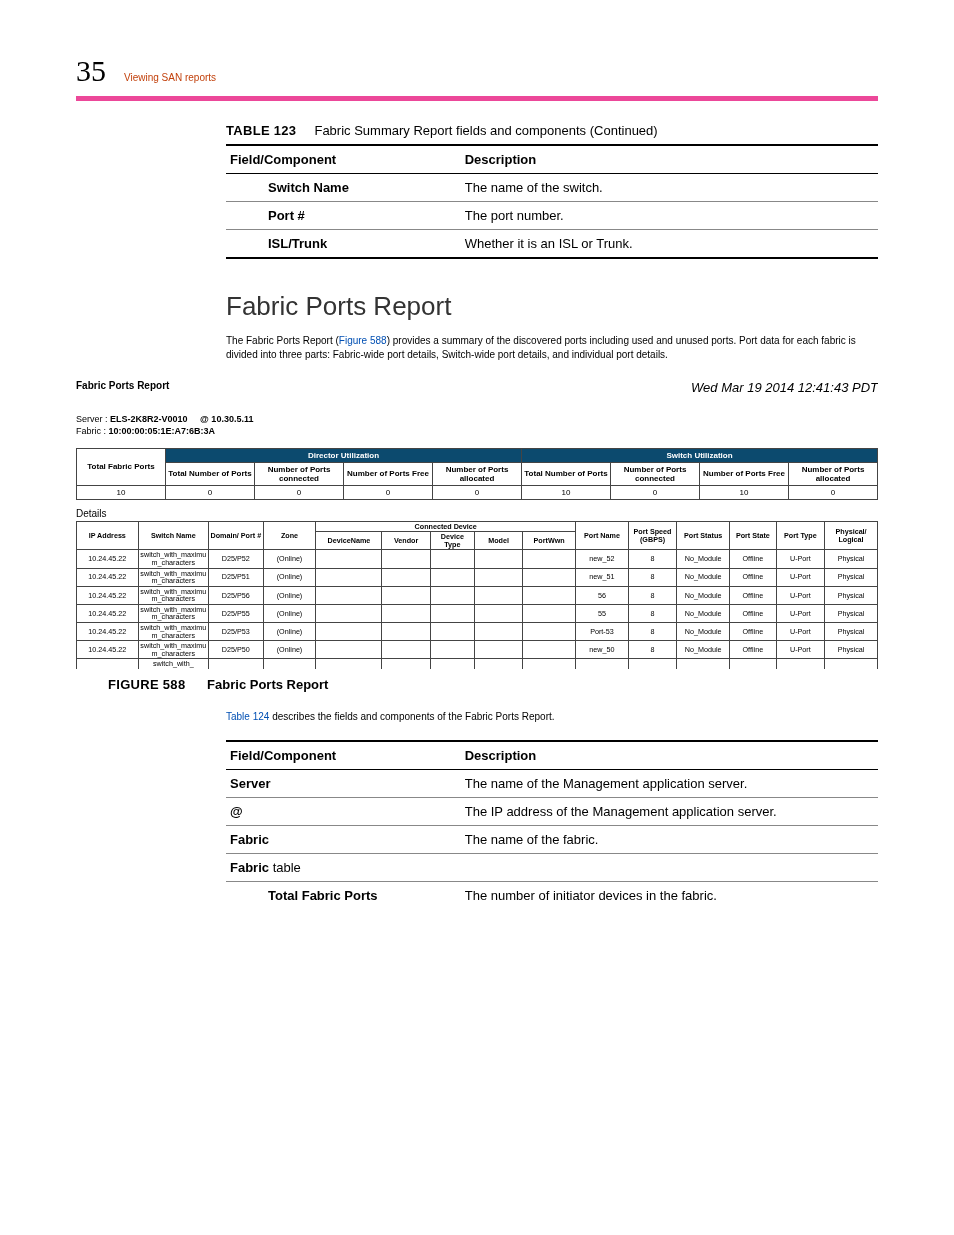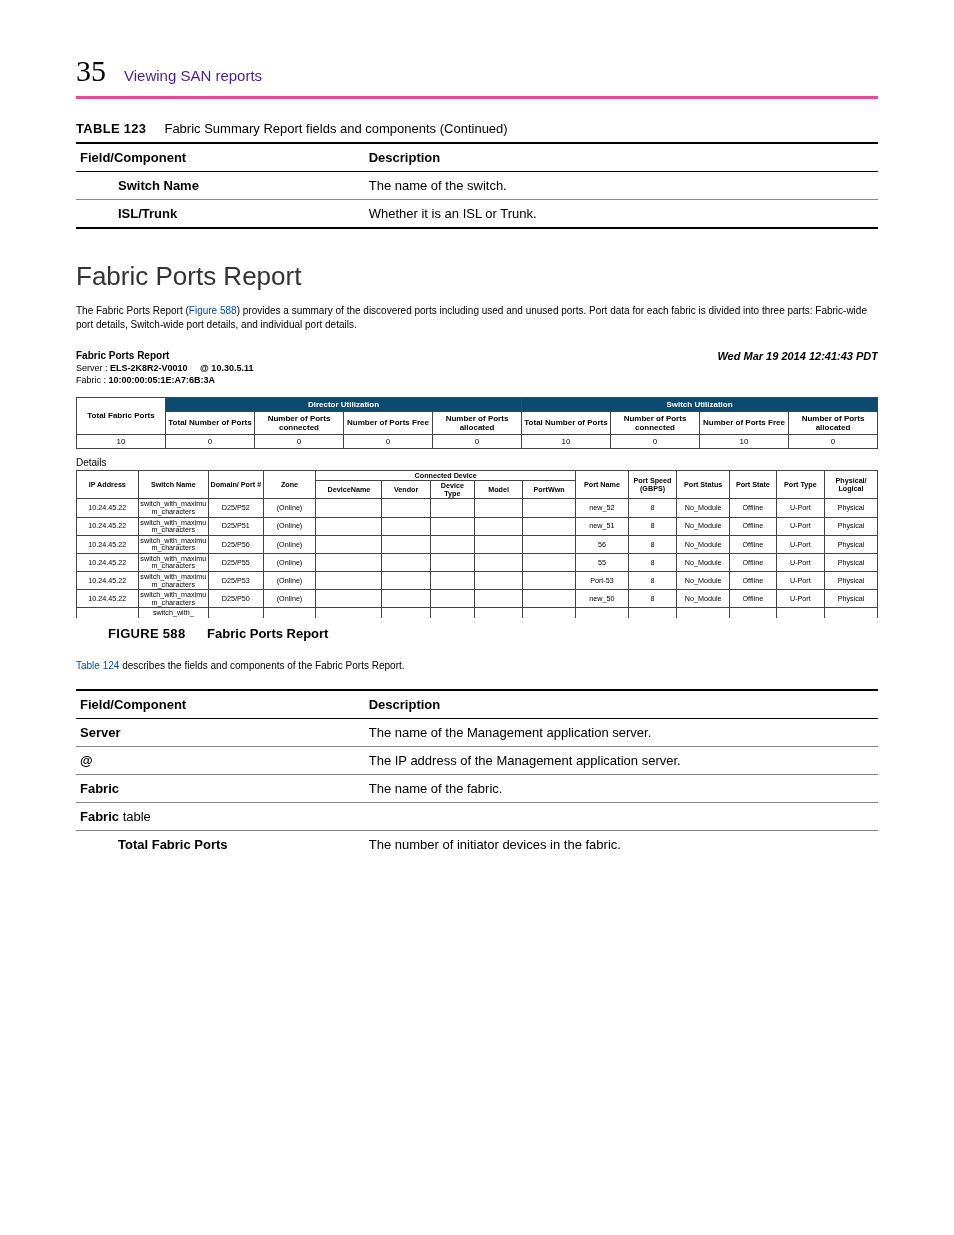--- a/index.html
+++ b/index.html
@@ -9,35 +9,36 @@
     background: #fff;
     width: 954px;
   }
   .page {
     padding: 54px 76px 40px 76px;
     box-sizing: border-box;
   }
   .page-header {
     display: flex;
     align-items: baseline;
-    border-bottom: 3px solid #ec4899;
+    border-bottom: 5px solid #ec4899;
     padding-bottom: 8px;
     margin-bottom: 22px;
   }
   .page-number {
     font-size: 30px;
     font-weight: 400;
     font-family: "Times New Roman", serif;
     margin-right: 18px;
   }
   .breadcrumb {
-    font-size: 15px;
-    color: #4c1d95;
+    font-size: 10px;
+    color: #c2410c;
   }
   .content-indent {
+    margin-left: 150px;
   }
   .table-caption {
     font-size: 13px;
     margin-bottom: 6px;
   }
   .table-caption b { font-weight: 700; letter-spacing: 0.3px; }
   .table123, .table124 {
     width: 100%;
     border-collapse: collapse;
     font-size: 13px;
@@ -86,27 +87,26 @@
     font-family: Arial, sans-serif;
     width: 802px;
   }
   .report-title {
     font-weight: 700;
     font-size: 10px;
   }
   .report-date {
     float: right;
     font-style: italic;
-    font-size: 11px;
-    font-weight: bold;
+    font-size: 13px;
   }
   .report-header-row { overflow: hidden; }
   .report-meta {
     font-size: 9px;
-    margin-top: 0;
+    margin-top: 18px;
     line-height: 1.4;
   }
   .report-meta b { font-weight:700; }
   table.rep {
     border-collapse: collapse;
     width: 100%;
     margin-top: 10px;
     font-size: 8px;
     table-layout: fixed;
   }
@@ -179,20 +179,24 @@
       <thead>
         <tr>
           <th>Field/Component</th>
           <th>Description</th>
         </tr>
       </thead>
       <tbody>
         <tr>
           <td class="indent">Switch Name</td>
           <td>The name of the switch.</td>
+        </tr>
+        <tr>
+          <td class="indent">Port #</td>
+          <td>The port number.</td>
         </tr>
         <tr class="lastrow">
           <td class="indent">ISL/Trunk</td>
           <td>Whether it is an ISL or Trunk.</td>
         </tr>
       </tbody>
     </table>
 
     <h2 class="section-title">Fabric Ports Report</h2>
 

